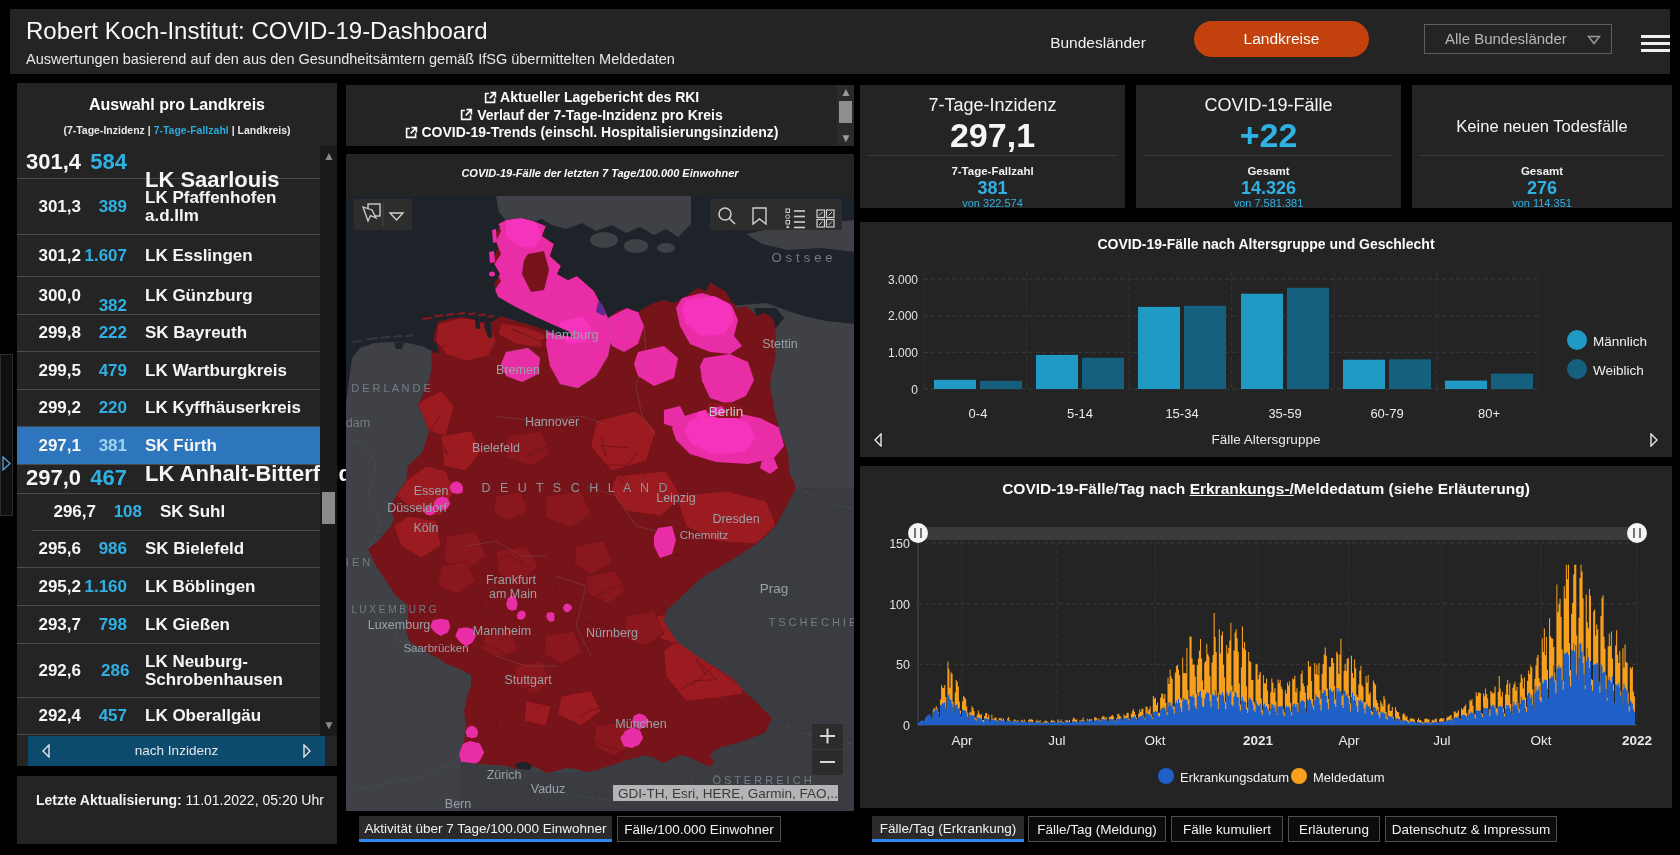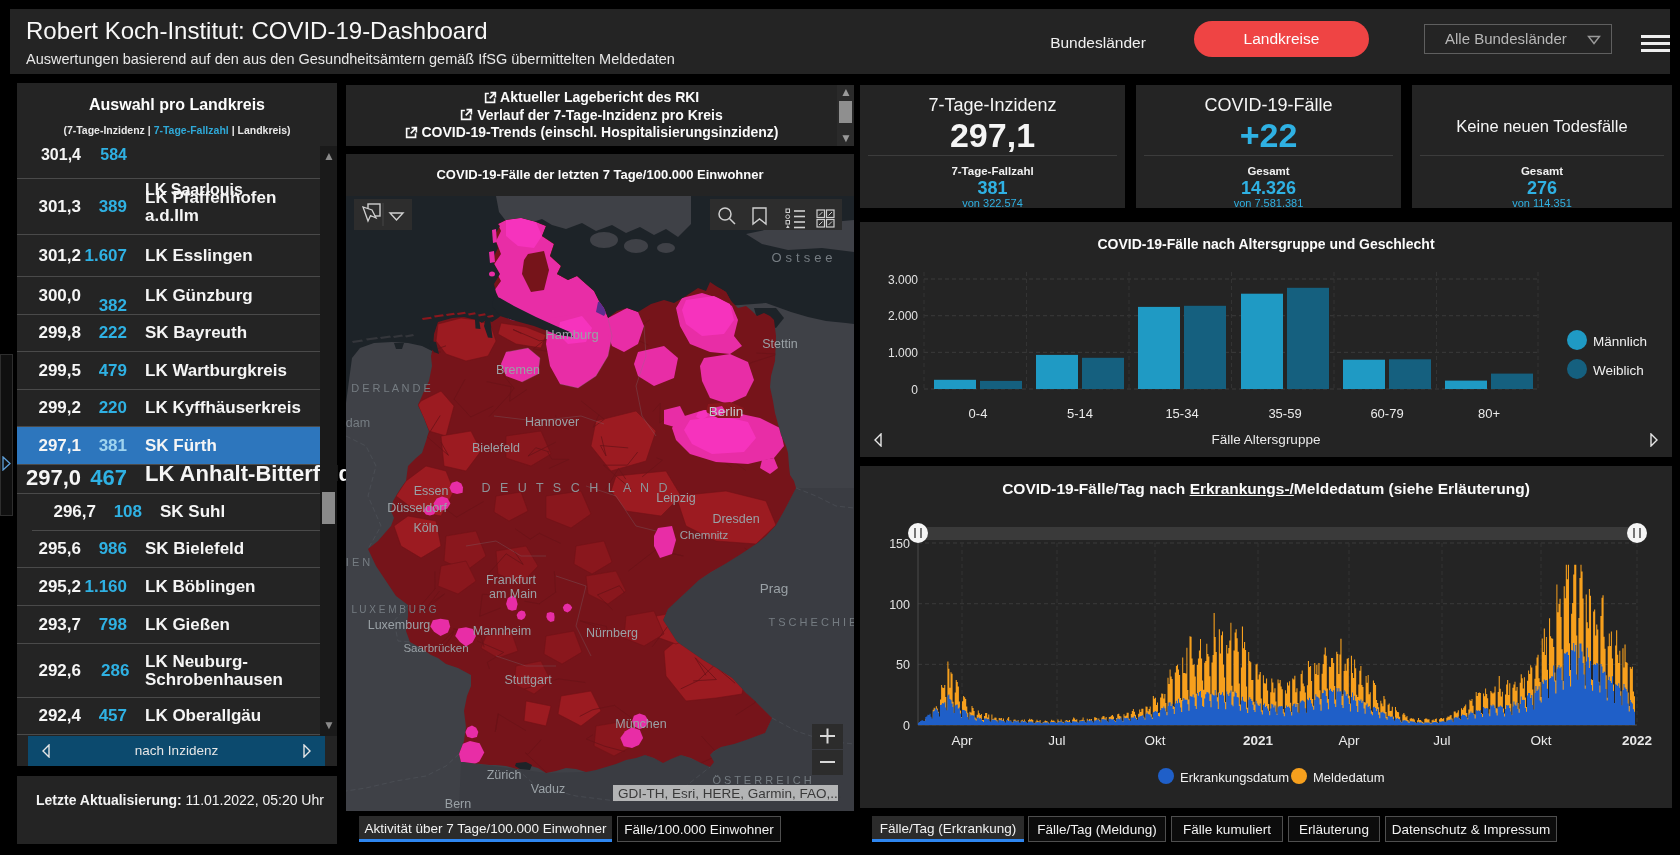--- a/index.html
+++ b/index.html
@@ -12,38 +12,38 @@
   .tab-off { position:absolute; background:#0c0c0c; border:1px solid #4e4e4e;
     text-align:center; font-size:13.5px; color:#f1f1f1; line-height:25px; white-space:nowrap; }
 </style>
 </head>
 <body>
 
 <div class="panel" style="left:10px;top:9px;width:1660px;height:65px;">
   <div class="abs" style="left:16px;top:8px;font-size:24px;color:#f8f8f8;">Robert Koch-Institut: COVID-19-Dashboard</div>
   <div class="abs" style="left:16px;top:42px;font-size:14.5px;color:#e8e8e8;">Auswertungen basierend auf den aus den Gesundheitsämtern gemäß IfSG übermittelten Meldedaten</div>
   <div class="abs" style="left:1028px;top:19px;width:120px;text-align:center;font-size:15.5px;color:#f0f0f0;line-height:30px;">Bundesländer</div>
-  <div class="abs" style="left:1184px;top:12px;width:175px;height:36px;background:#ef4444;border-radius:18px;text-align:center;line-height:36px;font-size:15.5px;color:#fdfdfd;">Landkreise</div>
+  <div class="abs" style="left:1184px;top:12px;width:175px;height:36px;background:#c2410c;border-radius:18px;text-align:center;line-height:36px;font-size:15.5px;color:#fdfdfd;">Landkreise</div>
   <div class="abs" style="left:1414px;top:15px;width:188px;height:30px;border:1px solid #5f5f5f;color:#b7b7b7;font-size:15px;line-height:28px;padding-left:20px;">Alle Bundesländer
     <svg class="abs" style="right:10px;top:10px;" width="14" height="10" viewBox="0 0 14 10">
         <path d="M1.5 1.5 L12.5 1.5 L7 8.5 Z" fill="none" stroke="#9a9a9a" stroke-width="1.4"></path>
       </svg>
   </div>
   <div class="abs" style="left:1631px;top:26px;width:29px;height:16px;">
     <div class="abs" style="left:0;top:0;width:29px;height:2.5px;background:#efefef;"></div>
     <div class="abs" style="left:0;top:7px;width:29px;height:2.5px;background:#efefef;"></div>
     <div class="abs" style="left:0;top:14px;width:29px;height:2.5px;background:#efefef;"></div>
   </div>
 </div>
 
 <div class="panel" style="left:17px;top:83px;width:320px;height:683px;">
   <div class="abs" style="left:0;top:13px;width:100%;text-align:center;font-size:16px;font-weight:bold;color:#fdfdfd;">Auswahl pro Landkreis</div>
   <div class="abs" style="left:0;top:41px;width:100%;text-align:center;font-size:10.5px;font-weight:bold;color:#e8e8e8;">(7-Tage-Inzidenz | <span style="color:#2fa9d8;">7-Tage-Fallzahl</span> | Landkreis)</div>
   <div id="rows" class="abs" style="left:0;top:63px;width:303px;">
-      <div style="display:flex;align-items:flex-start;height:33px;border-bottom:1px solid #4a4a4a;font-weight:bold;font-size:16px;color:#f5f5f5;">
+      <div style="display:flex;align-items:center;height:33px;border-bottom:1px solid #4a4a4a;font-weight:bold;font-size:22px;color:#f5f5f5;">
         <span style="width:64px;text-align:right;flex:none;">301,4</span>
         <span style="width:46px;text-align:right;flex:none;padding-left:3px;color:#2fb1e3;">584</span>
         <span style="margin-left:18px;line-height:18px;white-space:nowrap;margin-top:35px;">LK Saarlouis</span>
       </div>
       <div style="display:flex;align-items:center;height:56px;border-bottom:1px solid #4a4a4a;font-weight:bold;font-size:17px;color:#f5f5f5;">
         <span style="width:64px;text-align:right;flex:none;">301,3</span>
         <span style="width:46px;text-align:right;flex:none;padding-left:3px;color:#2fb1e3;">389</span>
         <span style="margin-left:18px;line-height:18px;white-space:nowrap;">LK Pfaffenhofen<br>a.d.Ilm</span>
       </div>
       <div style="display:flex;align-items:center;height:42px;border-bottom:1px solid #4a4a4a;font-weight:bold;font-size:17px;color:#f5f5f5;">
@@ -155,21 +155,21 @@
         </svg> COVID-19-Trends (einschl. Hospitalisierungsinzidenz)</div>
   </div>
   <div class="abs" style="right:0;top:0;width:17px;height:61px;background:#2a2a2a;">
     <div class="abs" style="left:3px;top:0px;color:#9a9a9a;font-size:12px;">▲</div>
     <div class="abs" style="left:2px;top:16px;width:13px;height:22px;background:#8f8f8f;"></div>
     <div class="abs" style="left:3px;top:46px;color:#9a9a9a;font-size:12px;">▼</div>
   </div>
 </div>
 
 <div class="panel" style="left:346px;top:154px;width:508px;height:657px;">
-  <div class="abs" style="left:0;top:13px;width:100%;text-align:center;font-size:13px;font-weight:bold;color:#fbfbfb;">COVID-19-Fälle der letzten 7 Tage/100.000 Einwohner</div>
+  <div class="abs" style="left:0;top:13px;width:100%;text-align:center;font-size:11px;font-weight:bold;color:#fbfbfb;font-style:italic;">COVID-19-Fälle der letzten 7 Tage/100.000 Einwohner</div>
   <div id="mapbox" class="abs" style="left:0;top:42px;width:508px;height:615px;overflow:hidden;"><svg width="508" height="615" viewBox="0 0 508 615" font-family="Liberation Sans, sans-serif">
         <rect width="508" height="615" fill="#1d2328"></rect>
         <polygon points="0.0,207.0 6.0,162.0 14.0,152.0 28.0,147.0 46.0,146.0 62.0,147.0 76.0,150.0 86.0,155.0 92.0,160.0 120.0,150.0 160.0,140.0 220.0,142.0 300.0,125.0 380.0,110.0 420.0,107.0 445.0,116.0 462.0,121.0 480.0,125.0 500.0,127.0 508.0,128.0 508.0,615.0 0.0,615.0" fill="#3f4147"></polygon>
         <polygon points="48,147 58,147 56,153 50,153" fill="#1d2328"></polygon>
         <polygon points="115.0,566.0 171.0,573.0 200.0,577.0 240.0,576.0 280.0,564.0 299.0,559.0 317.0,566.0 335.0,559.0 364.0,570.0 364.0,559.0 375.0,551.0 400.0,544.0 419.0,537.0 426.0,522.0 415.0,511.0 400.0,497.0 386.0,482.0 357.0,464.0 331.0,446.0 317.0,424.0 322.0,413.0 337.0,399.0 353.0,384.0 379.0,368.0 410.0,348.0 430.0,329.0 438.0,315.0 450.0,292.0 508.0,292.0 508.0,615.0 113.0,615.0" fill="#3a3c42"></polygon>
         <polygon points="6,145 16,143.5 17,145.5 7,147" fill="#34363b"></polygon>
         <polygon points="20,142.5 31,141.0 32,143.0 21,144.5" fill="#34363b"></polygon>
         <polygon points="34,141 44,139.5 45,141.5 35,143" fill="#34363b"></polygon>
         <polygon points="47,140 56,138.5 57,140.5 48,142" fill="#34363b"></polygon>
         <polygon points="59,139.5 67,138.0 68,140.0 60,141.5" fill="#34363b"></polygon>

